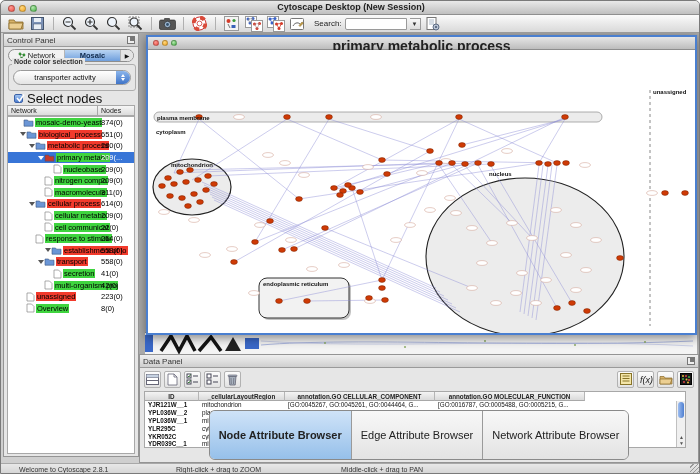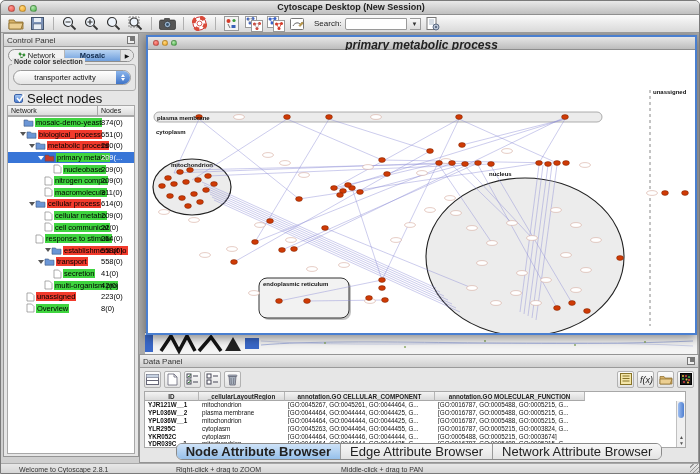--- a/index.html
+++ b/index.html
@@ -79,21 +79,21 @@
   
   #desktop{position:absolute;left:138px;top:0;width:560px;height:321px;background:#a9a9a9;overflow:hidden;}
   #behind-strip{position:absolute;left:6px;top:299px;width:552px;height:22px;background:#f4f4f4;border-top:1px solid #8a8a8a;}
   #net-window{position:absolute;left:7px;top:2px;width:551px;height:300px;background:#fff;
     border:2px solid #4a7fd0;box-shadow:0 3px 10px rgba(0,0,0,.45);}
   #net-titlebar{height:13px;background:linear-gradient(#e6e6e6,#bdbdbd);border-bottom:1px solid #8d8d8d;position:relative;}
   #net-titlebar .tl{top:3px;width:6px;height:6px;}
   #net-titlebar .t-red{left:5px;background:radial-gradient(circle at 35% 30%,#ff9a93,#ee5045);}
   #net-titlebar .t-yel{left:14px;background:radial-gradient(circle at 35% 30%,#ffd97e,#f5a623);}
   #net-titlebar .t-grn{left:23px;background:radial-gradient(circle at 35% 30%,#b5eab0,#47b045);}
-  #net-title{position:absolute;left:0;right:0;top:1px;text-align:center;font-size:12px;font-weight:bold;color:#222;font-style:italic;}
+  #net-title{position:absolute;left:0;right:0;top:1px;text-align:center;font-size:14px;font-weight:bold;color:#222;}
   #net-canvas{position:absolute;left:0;top:13px;width:547px;height:283px;background:#fff;}
 
   
   #data-panel{position:absolute;left:138px;top:321px;width:560px;height:109px;background:#e6e6e6;border:1px solid #949494;}
   #dp-toolbar{height:22px;display:flex;align-items:center;padding:0 4px;gap:3px;}
   .dpbtn{width:17px;height:17px;border:1px solid #b2b2b2;border-radius:2px;background:linear-gradient(#fcfcfc,#e2e2e2);
     display:flex;align-items:center;justify-content:center;flex:none;}
   #dp-toolbar .spacer{flex:1;}
   #dp-table{position:absolute;left:4px;top:36px;width:542px;height:57px;background:#fff;border:1px solid #a8a8a8;overflow:hidden;}
   .dp-hrow{display:flex;height:9px;}
@@ -101,21 +101,21 @@
     font-size:6.3px;font-weight:bold;color:#222;display:flex;align-items:center;justify-content:center;overflow:hidden;white-space:nowrap;flex:none;}
   .dp-row{display:flex;height:7.8px;}
   .dp-cell{font-size:6.3px;color:#111;padding:0 3px;overflow:hidden;white-space:nowrap;flex:none;display:flex;align-items:center;}
   .dp-cell.id{font-weight:bold;}
   #dp-vscroll{position:absolute;right:0;top:9px;width:9px;bottom:0;background:#f0f0f0;border-left:1px solid #c0c0c0;}
   #dp-vthumb{position:absolute;left:1px;top:1px;width:6px;height:16px;border-radius:3px;background:linear-gradient(90deg,#9dbdf0,#4f7fd0);}
   #dp-varrows{position:absolute;left:0;bottom:0;width:9px;height:14px;display:flex;flex-direction:column;align-items:center;justify-content:center;gap:2px;color:#555;font-size:5px;line-height:4px;}
 
   #dp-tabs{position:absolute;left:0;right:0;bottom:2px;display:flex;justify-content:center;}
   #dp-tabs-inner{display:inline-flex;border:1px solid #8a8a8a;border-radius:6px;overflow:hidden;background:#ececec;}
-  .dp-tab{font-size:13px;color:#222;padding:0 9px;border-right:1px solid #9a9a9a;background:linear-gradient(#f8f8f8,#e3e3e3);}
+  .dp-tab{font-size:11px;color:#222;padding:18px 9px;border-right:1px solid #9a9a9a;background:linear-gradient(#f8f8f8,#e3e3e3);}
   .dp-tab:last-child{border-right:none;}
   .dp-tab.active{background:linear-gradient(#cfe3f8,#96c0ea);font-weight:bold;}
 
   
   #statusbar{position:absolute;left:0;top:462px;width:700px;height:12px;background:linear-gradient(#e8e8e8,#d2d2d2);
     border-top:1px solid #a8a8a8;display:flex;align-items:center;font-size:7px;color:#333;}
   #statusbar span{position:absolute;}
   #grip{position:absolute;right:1px;bottom:1px;width:10px;height:10px;
     background:repeating-linear-gradient(135deg,transparent 0 2px,#9a9a9a 2px 3px);}
 </style>

